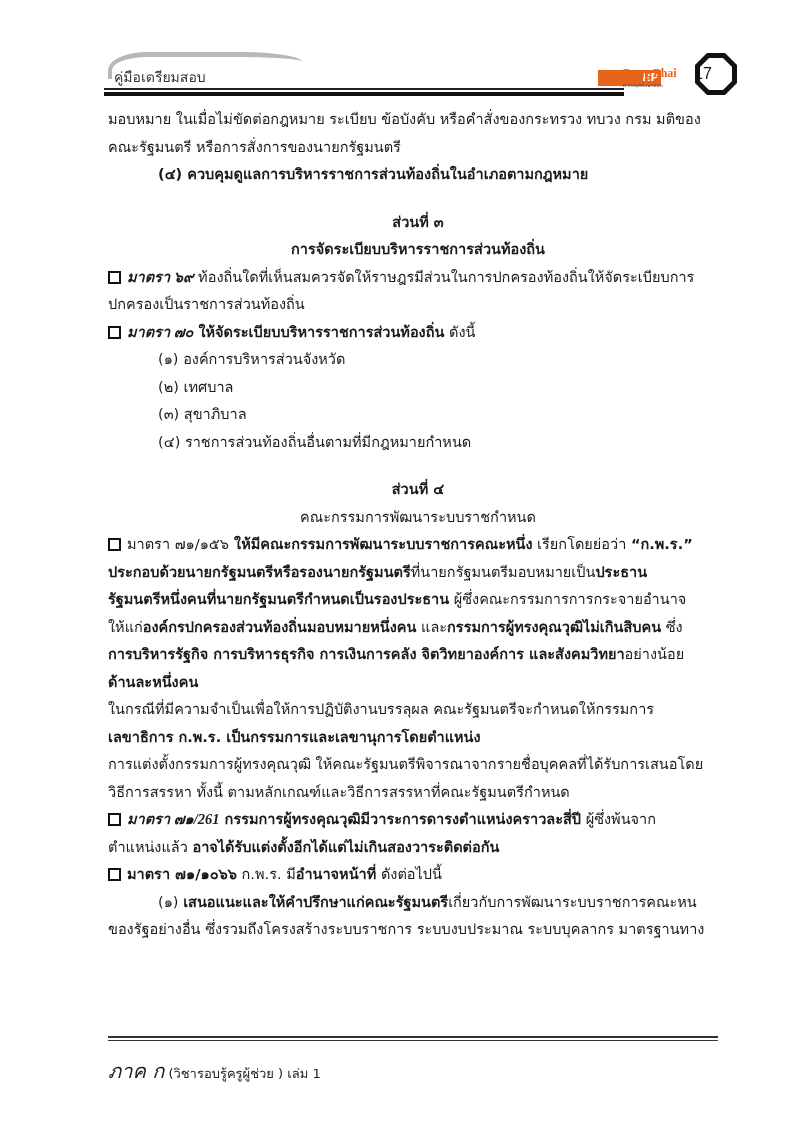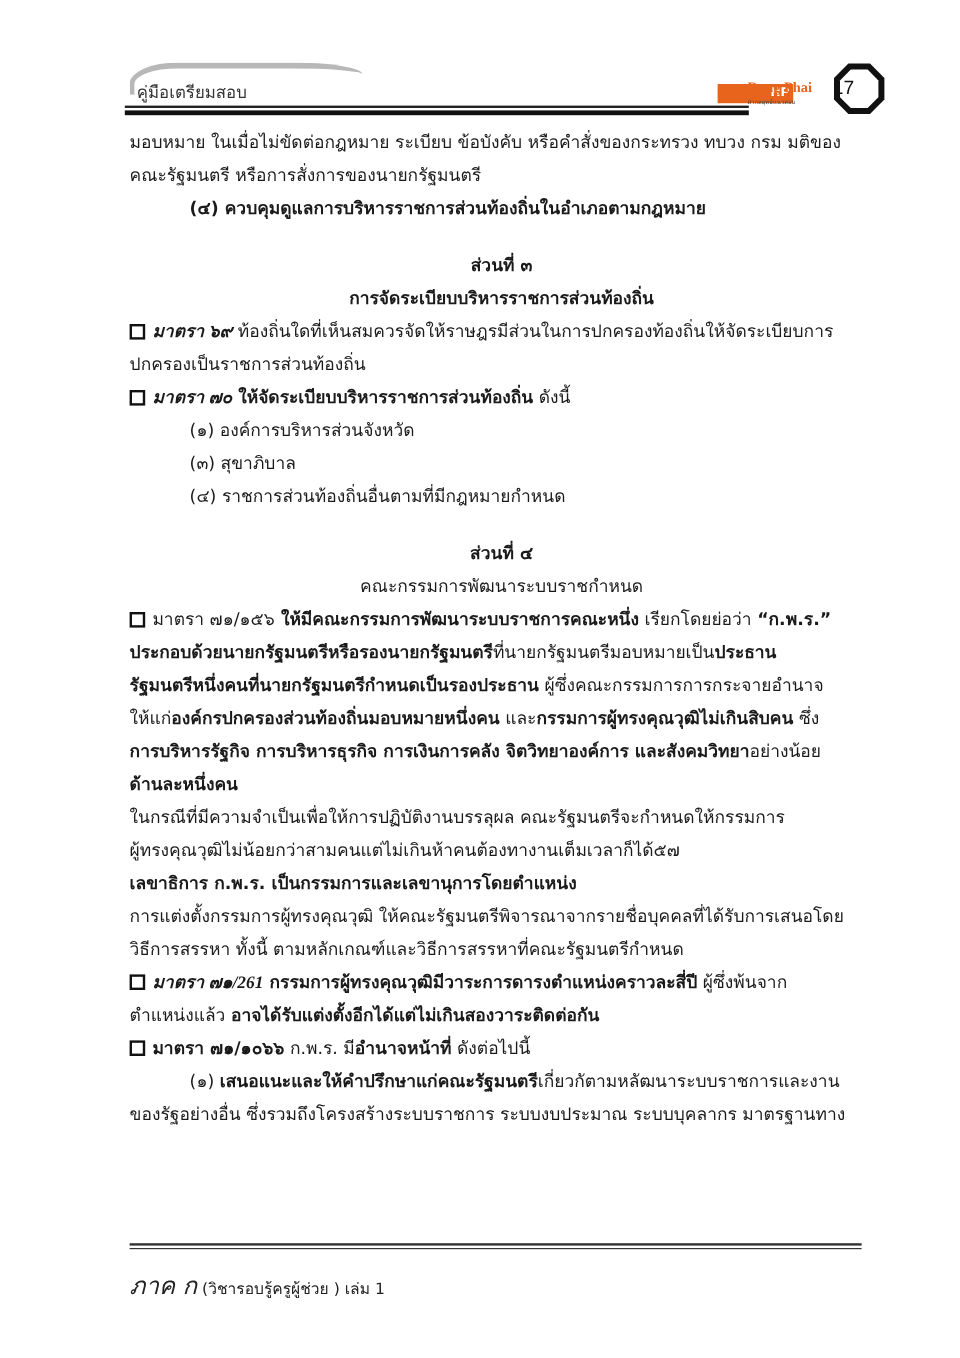--- a/index.html
+++ b/index.html
@@ -73,20 +73,21 @@
 
   <div class="line">
     <span class="cb"></span><span class="bi">มาตรา ๖๙</span><span> ท้องถิ่นใดที่เห็นสมควรจัดให้ราษฎรมีส่วนในการปกครองท้องถิ่นให้จัดระเบียบการ</span>
   </div>
   <div class="line">ปกครองเป็นราชการส่วนท้องถิ่น</div>
 
   <div class="line">
     <span class="cb"></span><span class="bi">มาตรา ๗๐</span><span class="b"> ให้จัดระเบียบบริหารราชการส่วนท้องถิ่น</span><span> ดังนี้</span>
   </div>
   <div class="line list-indent">(๑) องค์การบริหารส่วนจังหวัด</div>
+  <div class="line list-indent">(๒) เทศบาล</div>
   <div class="line list-indent">(๓) สุขาภิบาล</div>
   <div class="line list-indent">(๔) ราชการส่วนท้องถิ่นอื่นตามที่มีกฎหมายกำหนด</div>
 
   <div class="spacer"></div>
   <div class="line center b">ส่วนที่ ๔</div>
   <div class="line center">คณะกรรมการพัฒนาระบบราชกำหนด</div>
 
   <div class="line">
     <span class="cb"></span><span>มาตรา ๗๑/๑๕๖</span><span class="b"> ให้มีคณะกรรมการพัฒนาระบบราชการคณะหนึ่ง</span><span> เรียกโดยย่อว่า </span><span class="b">“ก.พ.ร.”</span>
   </div>
@@ -97,37 +98,36 @@
     <span class="b">รัฐมนตรีหนึ่งคนที่นายกรัฐมนตรีกำหนดเป็นรองประธาน</span><span> ผู้ซึ่งคณะกรรมการการกระจายอำนาจ</span>
   </div>
   <div class="line">
     <span>ให้แก่</span><span class="b">องค์กรปกครองส่วนท้องถิ่นมอบหมายหนึ่งคน</span><span> และ</span><span class="b">กรรมการผู้ทรงคุณวุฒิไม่เกินสิบคน</span><span> ซึ่ง</span>
   </div>
   <div class="line">
     <span class="b">การบริหารรัฐกิจ การบริหารธุรกิจ การเงินการคลัง จิตวิทยาองค์การ และสังคมวิทยา</span><span>อย่างน้อย</span>
   </div>
   <div class="line b">ด้านละหนึ่งคน</div>
   <div class="line">ในกรณีที่มีความจำเป็นเพื่อให้การปฏิบัติงานบรรลุผล คณะรัฐมนตรีจะกำหนดให้กรรมการ</div>
-  <div class="line">ผู้ทรงคุณวุฒิไม่น้อยกว่าสามคนแต่ไม่เกินห้าคนต้องทางานเต็มเวลาก็ได้๕๗</div>
   <div class="line b">เลขาธิการ ก.พ.ร. เป็นกรรมการและเลขานุการโดยตำแหน่ง</div>
   <div class="line">การแต่งตั้งกรรมการผู้ทรงคุณวุฒิ ให้คณะรัฐมนตรีพิจารณาจากรายชื่อบุคคลที่ได้รับการเสนอโดย</div>
   <div class="line">วิธีการสรรหา ทั้งนี้ ตามหลักเกณฑ์และวิธีการสรรหาที่คณะรัฐมนตรีกำหนด</div>
 
   <div class="line">
     <span class="cb"></span><span class="bi">มาตรา ๗๑/261</span><span class="b"> กรรมการผู้ทรงคุณวุฒิมีวาระการดารงตำแหน่งคราวละสี่ปี</span><span> ผู้ซึ่งพ้นจาก</span>
   </div>
   <div class="line">
     <span>ตำแหน่งแล้ว </span><span class="b">อาจได้รับแต่งตั้งอีกได้แต่ไม่เกินสองวาระติดต่อกัน</span>
   </div>
 
   <div class="line">
     <span class="cb"></span><span class="b">มาตรา ๗๑/๑๐๖๖</span><span> ก.พ.ร. มี</span><span class="b">อำนาจหน้าที่</span><span> ดังต่อไปนี้</span>
   </div>
   <div class="line indent">
-    <span>(๑) </span><span class="b">เสนอแนะและให้คำปรึกษาแก่คณะรัฐมนตรี</span><span>เกี่ยวกัตามหลัฒนาระบบราชการและงาน</span>
+    <span>(๑) </span><span class="b">เสนอแนะและให้คำปรึกษาแก่คณะรัฐมนตรี</span><span>เกี่ยวกับการพัฒนาระบบราชการคณะหน</span>
   </div>
   <div class="line">ของรัฐอย่างอื่น ซึ่งรวมถึงโครงสร้างระบบราชการ ระบบงบประมาณ ระบบบุคลากร มาตรฐานทาง</div>
 </div>
 
 <div class="footer">
   <div class="footer-rule1"></div>
   <div class="footer-rule2"></div>
   <div class="footer-text">
     <span class="big">ภาค ก</span><span> (วิชารอบรู้ครูผู้ช่วย ) เล่ม 1</span>
   </div>

